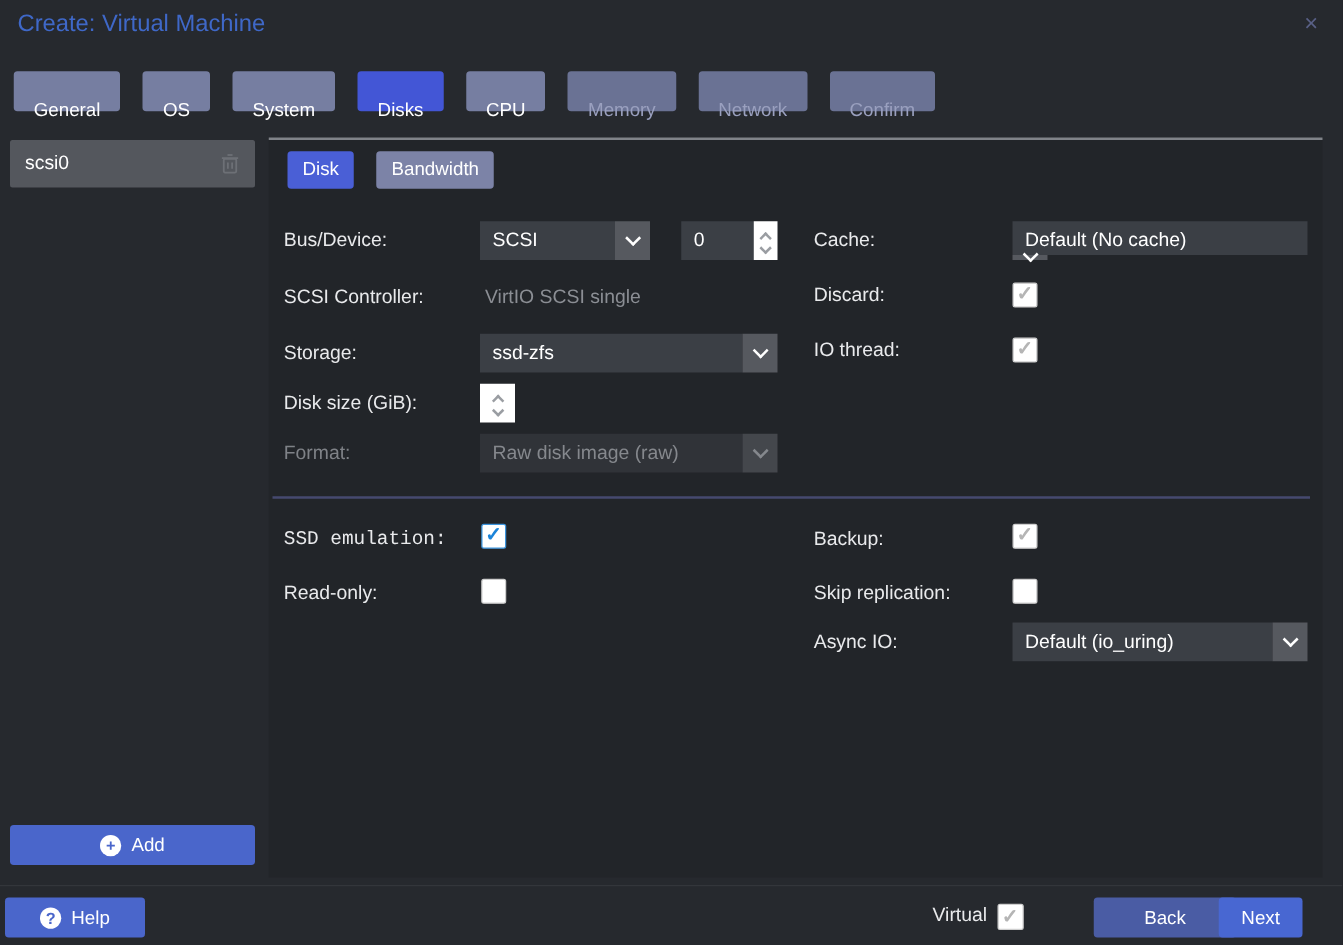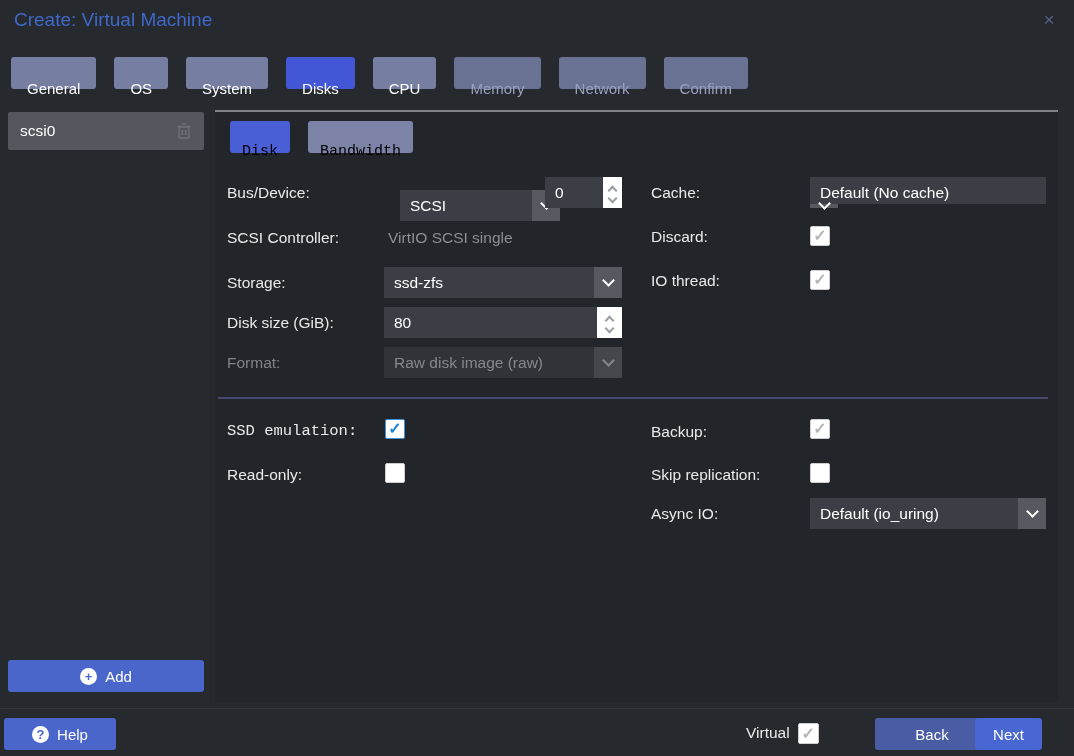--- a/index.html
+++ b/index.html
@@ -38,22 +38,22 @@
   .btn{background:var(--button-blue);border:none;border-radius:3px;color:#fff;font-size:15px;
        font-family:"Liberation Sans",sans-serif;display:flex;align-items:center;justify-content:center;
        gap:8px;cursor:pointer;}
   .circle-ic{width:17px;height:17px;border-radius:50%;background:#fff;color:var(--button-blue);
              font-size:13px;font-weight:bold;line-height:17px;text-align:center;flex:0 0 auto;}
 
   
   .panel{left:215px;top:110px;width:843px;height:592px;background:var(--panel-bg);
          border-top:2px solid #808389;}
   .subtabs{position:absolute;left:15px;top:9px;display:flex;gap:18px;}
-  .subtab{height:30px;line-height:30px;padding:16px 12px;border-radius:3px;font-size:15px;color:#000000;
-          background:var(--subtab-inactive);cursor:pointer;font-family:Liberation Mono, monospace;}
+  .subtab{height:30px;line-height:30px;padding:0 12px;border-radius:3px;font-size:15px;color:#ffffff;
+          background:var(--subtab-inactive);cursor:pointer;}
   .subtab.active{background:#4a5fd6;}
 
   
   .flabel{font-size:15.5px;color:var(--label);line-height:31px;}
   .flabel.disabled{color:#7f8287;}
   .static-val{font-size:15.5px;color:var(--muted);line-height:31px;}
   .combo{display:flex;height:31px;cursor:pointer;}
   .combo .val{background:var(--field-bg);color:#fff;font-size:15.5px;line-height:31px;
               padding:0 10px;flex:1;overflow:hidden;white-space:nowrap;}
   .combo .trig{width:28px;background:var(--trigger-bg);display:flex;align-items:center;justify-content:center;}
@@ -122,21 +122,21 @@
 </button>
 
 <div class="abs panel">
   <div class="subtabs">
     <div class="subtab active">Disk</div>
     <div class="subtab">Bandwidth</div>
   </div>
 </div>
 
 <div class="abs flabel" style="left:227px;top:177px;">Bus/Device:</div>
-<div class="abs combo" style="left:384px;top:190px;width:160px;margin-left:16px;">
+<div class="abs combo" style="left:384px;top:177px;width:136px;">
   <div class="val">SCSI</div>
   <div class="trig">
       <span class="chev"></span>
     </div>
 </div>
 <div class="abs numfield" style="left:545px;top:177px;width:77px;">
   <input value="0" style="">
   <div class="spinner">
     <span class="chev-up"></span>
     <span class="chev-dn"></span>
@@ -163,21 +163,20 @@
   <div class="trig">
       <span class="chev"></span>
     </div>
 </div>
 
 <div class="abs flabel" style="left:651px;top:265px;">IO thread:</div>
 <div class="abs checkbox checked" style="left:810px;top:270px;">✓</div>
 
 <div class="abs flabel" style="left:227px;top:307px;">Disk size (GiB):</div>
 <div class="abs numfield" style="left:384px;top:307px;width:238px;">
-  <input value="80" style="">
   <div class="spinner">
     <span class="chev-up"></span>
     <span class="chev-dn"></span>
   </div>
 </div>
 
 <div class="abs flabel disabled" style="left:227px;top:347px;">Format:</div>
 <div class="abs combo disabled" style="left:384px;top:347px;width:238px;">
   <div class="val">Raw disk image (raw)</div>
   <div class="trig">

